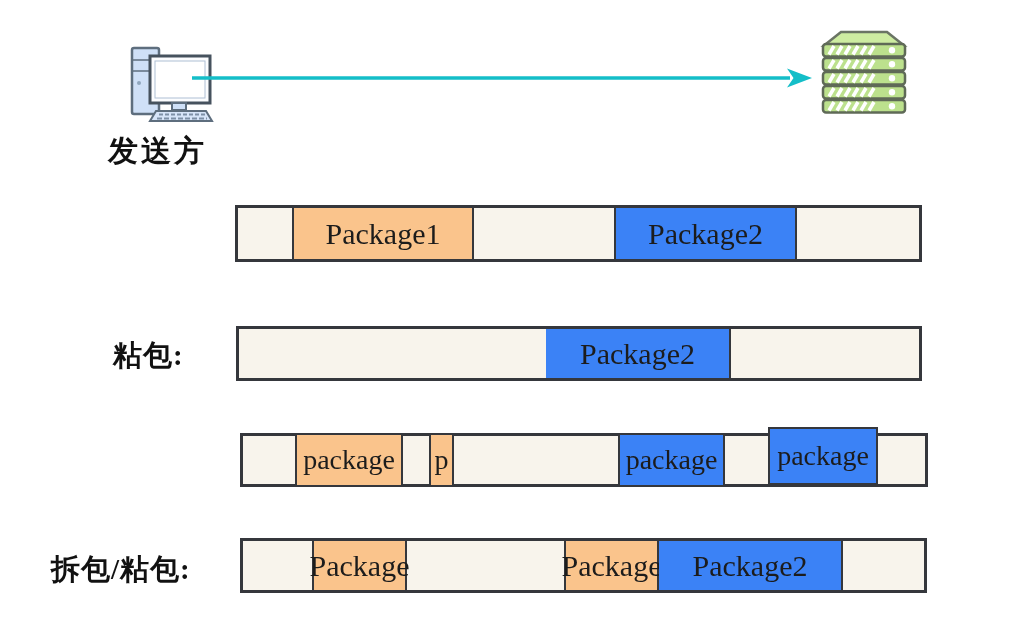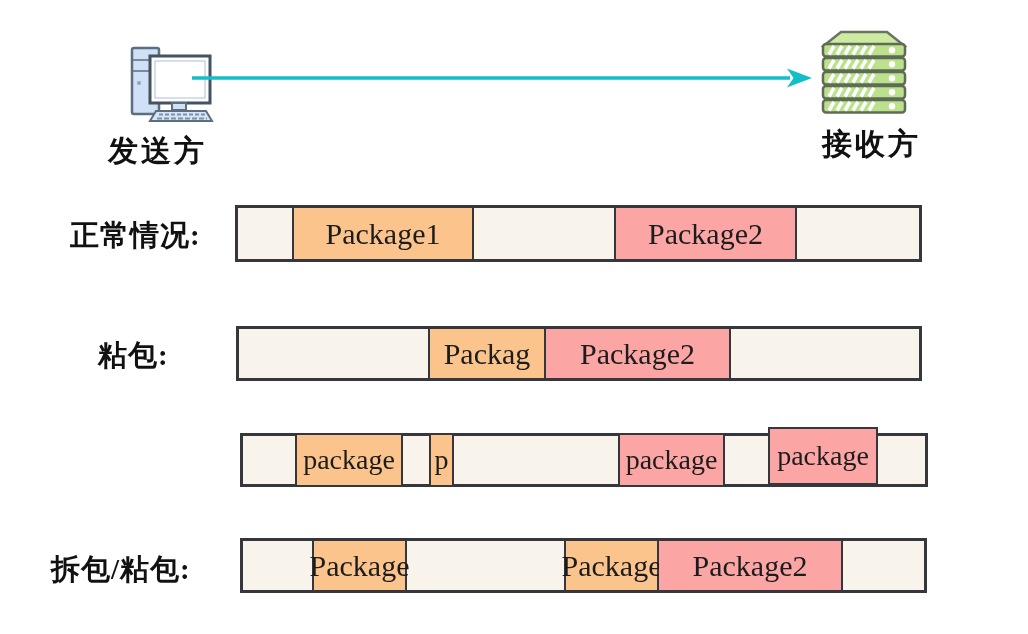--- a/index.html
+++ b/index.html
@@ -21,21 +21,21 @@
   }
   .seg{
     position:absolute;top:0;bottom:0;box-sizing:border-box;
     display:flex;align-items:center;justify-content:center;overflow:visible;
   }
   .box{
     position:absolute;box-sizing:border-box;border:2px solid #35373c;
     display:flex;align-items:center;justify-content:center;
   }
   .orange{background:#fac48c;}
-  .pink{background:#fca5a5;}
+  .pink{background:#3b82f6;}
   .bl{border-left:2px solid #35373c;}
   .br{border-right:2px solid #35373c;}
   .seg span,.box span{
     font-size:30px;white-space:nowrap;color:#1c1c1c;line-height:1;
   }
   .box span{font-size:28px;}
 </style>
 </head>
 <body>
 
@@ -74,37 +74,32 @@
     </defs>
     <polygon points="23,2 69,2 86,15.5 6,15.5" fill="#cdeca1" stroke="#6a7464" stroke-width="2.5"></polygon>
     <use href="#srv-unit" y="14"></use>
     <use href="#srv-unit" y="28"></use>
     <use href="#srv-unit" y="42"></use>
     <use href="#srv-unit" y="56"></use>
     <use href="#srv-unit" y="70"></use>
   </svg>
 
   <div class="cn-label" style="left:108px;top:131px">发送方</div>
-  <div class="cn-label" style="left:822px;top:124px">接收方</div>
 
-  <div class="rowlabel" style="left:70px;top:216px">正常情况:</div>
   <div class="bar" style="left:235px;top:205px;width:687px;height:57px">
     <div class="seg orange bl br" style="left:54px;width:182px">
       <span>Package1</span>
     </div>
     <div class="seg pink bl br" style="left:376px;width:183px">
       <span>Package2</span>
     </div>
   </div>
 
-  <div class="rowlabel" style="left:98px;top:336px">粘包:</div>
+  <div class="rowlabel" style="left:113px;top:336px">粘包:</div>
   <div class="bar" style="left:236px;top:326px;width:686px;height:55px">
-    <div class="seg orange bl br" style="left:189px;width:118px;overflow:hidden">
-      <span>Packag</span>
-    </div>
     <div class="seg pink br" style="left:307px;width:185px">
       <span>Package2</span>
     </div>
   </div>
 
   <div class="bar" style="left:240px;top:433px;width:688px;height:54px">
     <div class="box orange" style="left:52px;top:-3px;width:108px;height:54px">
       <span>package</span>
     </div>
     <div class="box orange" style="left:186px;top:-3px;width:25px;height:54px">

